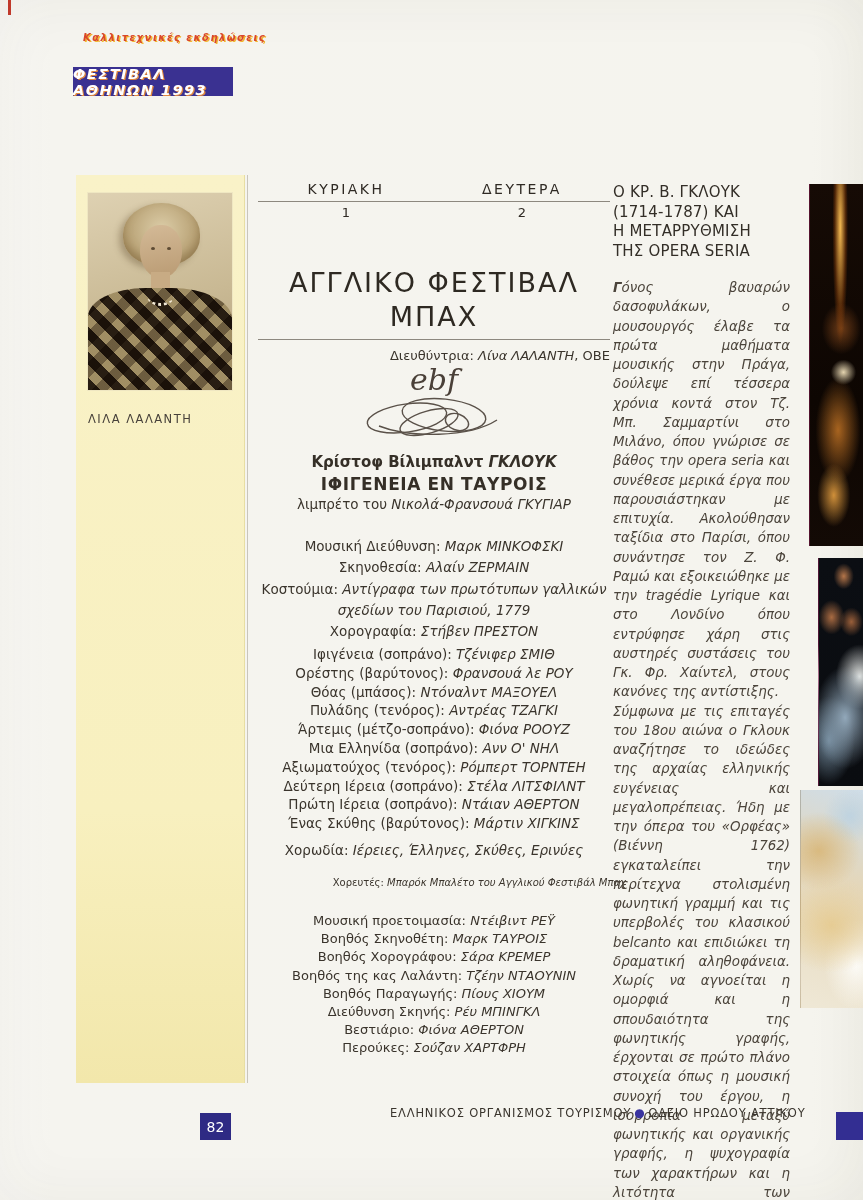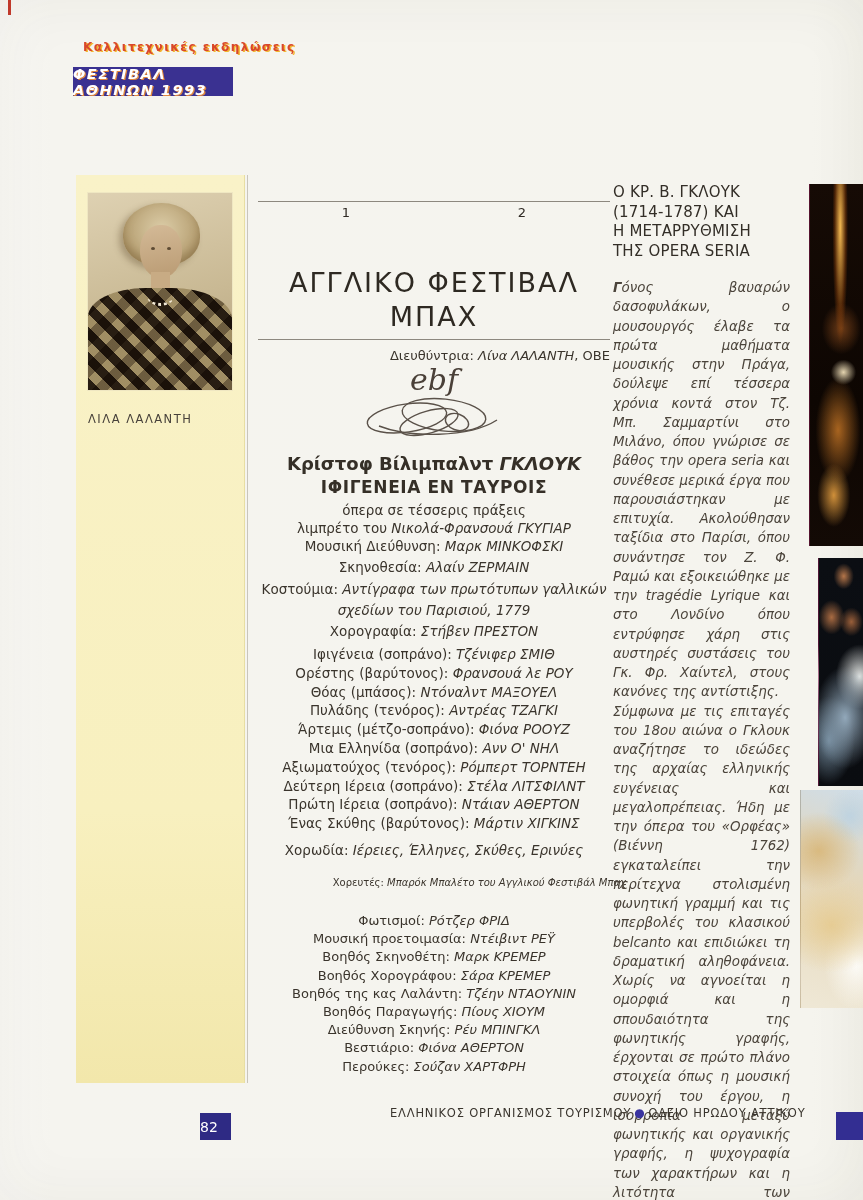--- a/index.html
+++ b/index.html
@@ -7,21 +7,21 @@
     position:relative;width:863px;height:1200px;margin:0 auto;
     background:linear-gradient(90deg,#f8f7f3 0%,#f5f4ef 6%,#f5f4ee 94%,#f2f1ea 100%);
     font-family:"DejaVu Sans","Liberation Sans",sans-serif;
     color:#332e28;overflow:hidden;
     box-shadow:inset 0 0 60px rgba(60,50,30,.05);
   }
   .abs{position:absolute;}
   
   .scan-mark{left:8px;top:0;width:3px;height:15px;background:#c0392b;}
   .category{
-    left:83px;top:40px;font-size:12px;font-weight:bold;
+    left:83px;top:32px;font-size:10px;font-weight:bold;font-style:italic;
     color:#d9472b;letter-spacing:1.5px;text-shadow:1.4px 1.2px 0 #f2b52e;
   }
   .badge{
     left:73px;top:67px;width:160px;height:29px;background:#3a3191;
     display:flex;align-items:center;justify-content:center;
   }
   .badge span{
     font-size:14.5px;font-weight:bold;font-style:italic;color:#fff;
     letter-spacing:1.5px;text-shadow:1.3px 1.1px 0 rgba(232,140,60,.95);
   }
@@ -61,21 +61,21 @@
   .rule1{left:258px;top:201px;width:352px;}
   .daynums{left:258px;top:205px;width:352px;display:flex;}
   .daynum{flex:1;text-align:center;font-size:13px;color:#2f2a24;}
   .title{left:258px;top:266px;width:352px;text-align:center;
     font-size:27px;line-height:34px;letter-spacing:2px;color:#2e2922;}
   .rule2{left:258px;top:339px;width:352px;}
   .director{left:258px;top:348px;width:352px;text-align:right;font-size:13px;color:#3a342c;}
   .logo{left:258px;top:364px;width:352px;display:flex;justify-content:center;}
   .logo svg{display:block;}
   .worktitle{left:258px;top:453px;width:352px;text-align:center;}
-  .composer{font-size:18px;font-weight:bold;color:#352f27;}
+  .composer{font-size:15px;font-weight:bold;color:#352f27;}
   .opera{font-size:17px;font-weight:bold;letter-spacing:.6px;color:#352f27;margin-top:3px;}
   .form{font-size:13.5px;margin-top:5px;color:#3a342c;}
   .libretto{font-size:13.5px;margin-top:2px;color:#3a342c;}
   .credits{left:258px;top:536px;width:352px;text-align:center;font-size:13.5px;line-height:21.3px;color:#3a342c;}
   .cast{left:258px;top:645px;width:352px;text-align:center;font-size:13.5px;line-height:18.8px;color:#3a342c;}
   .chorus{left:258px;top:842px;width:352px;text-align:center;font-size:13.5px;color:#3a342c;}
   .dancers{left:242px;top:877px;width:384px;text-align:right;font-size:10px;color:#3a342c;}
   .staff{left:258px;top:912px;width:352px;text-align:center;font-size:13px;line-height:18.2px;color:#3a342c;}
   i{font-style:italic;}
   
@@ -107,21 +107,21 @@
     background-color:#0a0c10;}
   .seg3{left:800px;top:790px;width:63px;height:218px;border-left-color:rgba(120,90,40,.3);
     background:
       radial-gradient(56px 52px at 28% 28%,#d9ba80,transparent 75%),
       radial-gradient(76px 66px at 48% 62%,#e6cc94,transparent 72%),
       radial-gradient(50px 70px at 88% 80%,#fcfbf7,transparent 65%),
       radial-gradient(38px 38px at 78% 12%,#bfd3e0,transparent 72%),
       linear-gradient(200deg,#cfdde8 0%,#e4d7bb 40%,#efe8d6 100%);}
   
   .pagebox{left:200px;top:1113px;width:31px;height:27px;background:#2e2a84;
-    display:flex;align-items:center;justify-content:flex-start;}
+    display:flex;align-items:center;justify-content:center;}
   .pagebox span{color:#fff;font-size:14px;}
   .footer-text{left:390px;top:1106px;width:400px;text-align:right;font-size:11.5px;
     letter-spacing:.8px;color:#3a352e;white-space:nowrap;}
   .fbullet{color:#3a34a0;font-size:12px;padding:0 3px;}
   .footbar{left:836px;top:1112px;width:27px;height:28px;background:#332e92;}
 </style>
 </head>
 <body>
 
 <div id="page">
@@ -143,20 +143,24 @@
       </div>
       <div class="neck"></div>
       <div class="blouse"></div>
       <div class="necklace"></div>
     </div>
     <div class="abs caption">ΛΙΛΑ ΛΑΛΑΝΤΗ</div>
   </div>
 
   <div class="abs vline"></div>
 
+  <div class="abs days">
+    <div class="day">ΚΥΡΙΑΚΗ</div>
+    <div class="day">ΔΕΥΤΕΡΑ</div>
+  </div>
   <div class="abs rule rule1"></div>
   <div class="abs daynums">
     <div class="daynum">1</div>
     <div class="daynum">2</div>
   </div>
 
   <div class="abs title">
     <div>ΑΓΓΛΙΚΟ ΦΕΣΤΙΒΑΛ</div>
     <div>ΜΠΑΧ</div>
   </div>
@@ -179,21 +183,20 @@
       <text x="85" y="26" text-anchor="middle" font-family="DejaVu Serif, serif" font-style="italic" font-size="30" fill="#4a4038">ebf</text>
     </svg>
   </div>
 
   <div class="abs worktitle">
     <div class="composer">
       <span>Κρίστοφ Βίλιμπαλντ</span>
       <i>ΓΚΛΟΥΚ</i>
     </div>
     <div class="opera">ΙΦΙΓΕΝΕΙΑ ΕΝ ΤΑΥΡΟΙΣ</div>
-    <div class="form">όπερα σε τέσσερις πράξεις</div>
     <div class="libretto">
       <span>λιμπρέτο του</span>
       <i>Νικολά-Φρανσουά ΓΚΥΓΙΑΡ</i>
     </div>
   </div>
 
   <div class="abs credits">
     <div><span>Μουσική Διεύθυνση:</span> <i>Μαρκ ΜΙΝΚΟΦΣΚΙ</i></div>
     <div><span>Σκηνοθεσία:</span> <i>Αλαίν ΖΕΡΜΑΙΝ</i></div>
     <div><span>Κοστούμια:</span> <i>Αντίγραφα των πρωτότυπων γαλλικών σχεδίων του Παρισιού, 1779</i></div>
@@ -216,23 +219,22 @@
   <div class="abs chorus">
     <span>Χορωδία:</span>
     <i>Ιέρειες, Έλληνες, Σκύθες, Ερινύες</i>
   </div>
   <div class="abs dancers">
     <span>Χορευτές:</span>
     <i>Μπαρόκ Μπαλέτο του Αγγλικού Φεστιβάλ Μπαχ</i>
   </div>
 
   <div class="abs staff">
-    <div><span>Φωτισμοί:</span> <i>Ρότζερ ΦΡΙΔ</i></div>
     <div><span>Μουσική προετοιμασία:</span> <i>Ντέιβιντ ΡΕΫ</i></div>
-    <div><span>Βοηθός Σκηνοθέτη:</span> <i>Μαρκ ΚΡΕΜΕΡ</i></div>
+    <div><span>Βοηθός Σκηνοθέτη:</span> <i>Μαρκ ΤΑΥΡΟΙΣ</i></div>
     <div><span>Βοηθός Χορογράφου:</span> <i>Σάρα ΚΡΕΜΕΡ</i></div>
     <div><span>Βοηθός της κας Λαλάντη:</span> <i>Τζέην ΝΤΑΟΥΝΙΝ</i></div>
     <div><span>Βοηθός Παραγωγής:</span> <i>Πίους ΧΙΟΥΜ</i></div>
     <div><span>Διεύθυνση Σκηνής:</span> <i>Ρέυ ΜΠΙΝΓΚΛ</i></div>
     <div><span>Βεστιάριο:</span> <i>Φιόνα ΑΘΕΡΤΟΝ</i></div>
     <div><span>Περούκες:</span> <i>Σούζαν ΧΑΡΤΦΡΗ</i></div>
   </div>
 
   <div class="abs art-heading">
     <div>Ο ΚΡ. Β. ΓΚΛΟΥΚ</div>

